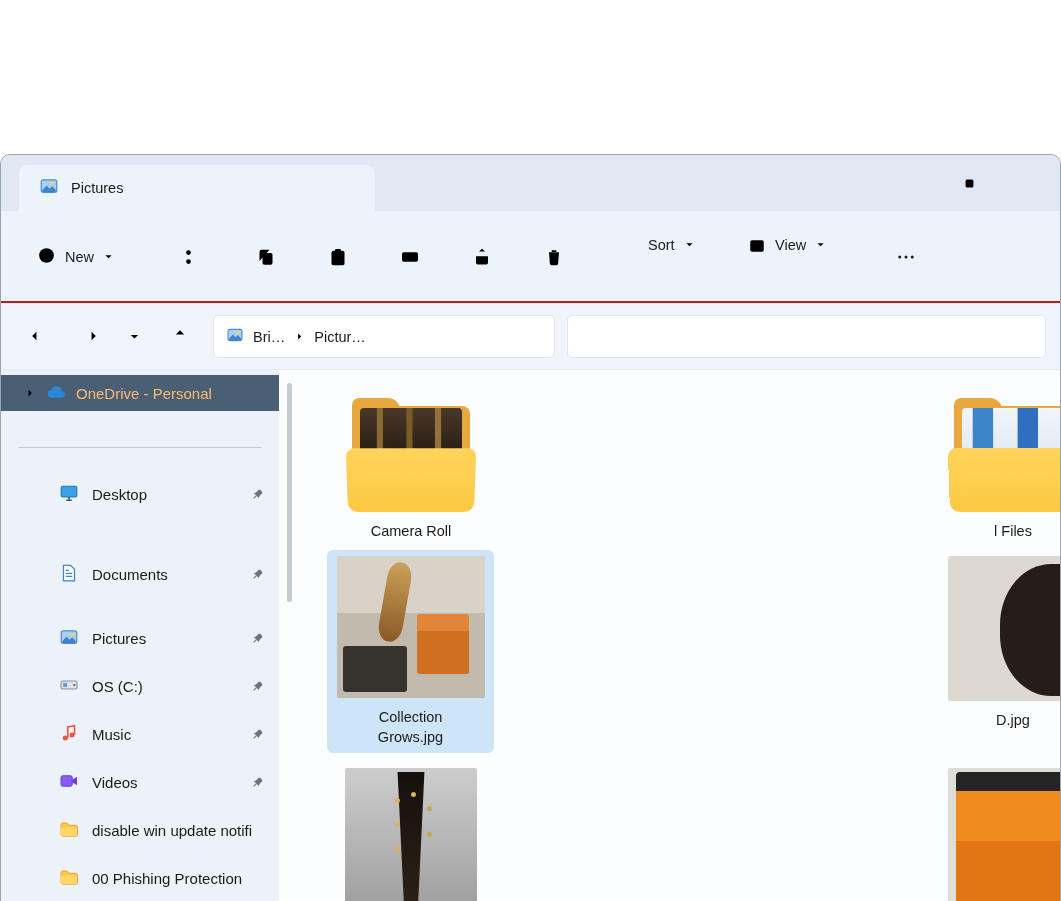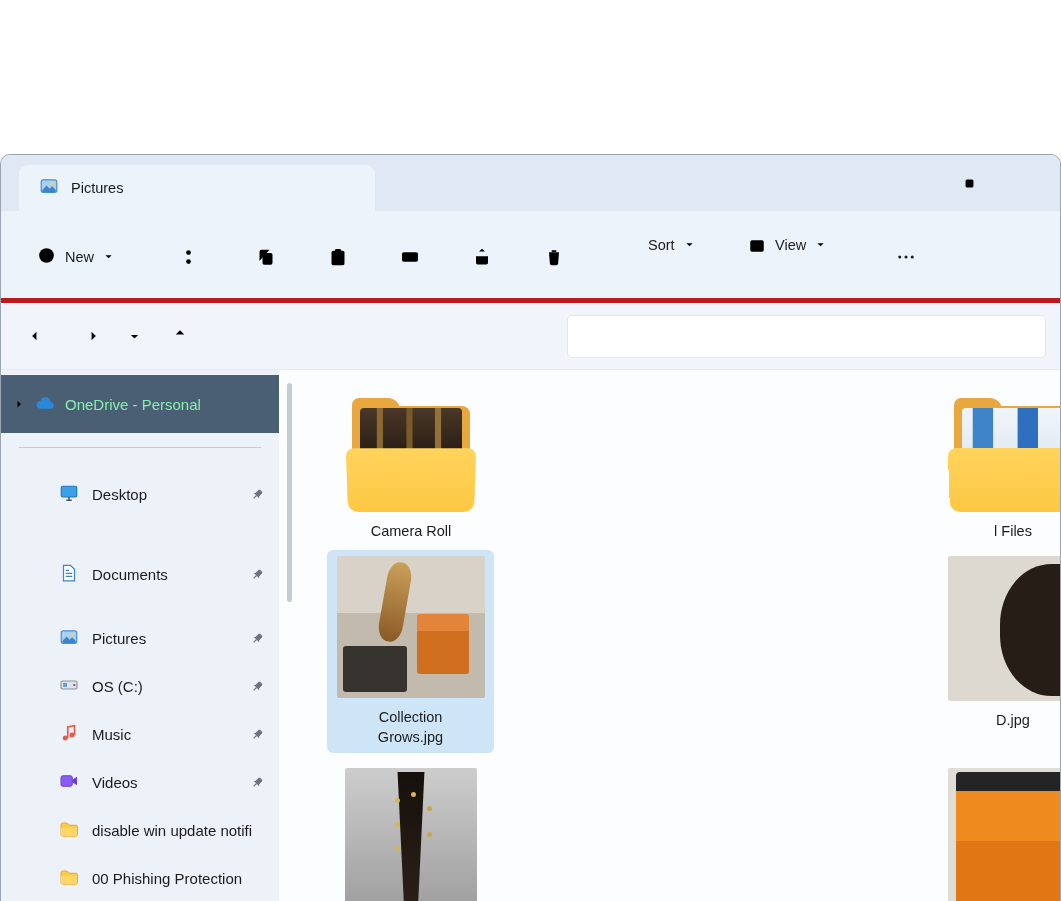--- a/index.html
+++ b/index.html
@@ -16,21 +16,21 @@
   .tab-label { font-size:14.5px; margin-left:12px; flex:1; }
   .tab-close { width:26px; height:26px; display:flex; align-items:center; justify-content:center;
                border-radius:4px; color:#44494f; }
   .newtab-btn { position:absolute; left:398px; top:24px; width:30px; height:30px; display:flex;
                 align-items:center; justify-content:center; color:#1b1b1b; border-radius:4px; }
   .win-controls { position:absolute; right:0; top:0; height:56px; display:flex; }
   .wc-btn { width:62px; height:56px; display:flex; align-items:center; justify-content:center; color:#1b1b1b; }
 
   
   .toolbar { position:absolute; left:0; top:56px; width:1061px; height:92px; background:#edf3fa;
-             border-bottom:5px solid #b91c1c; }
+             border-bottom:2px solid #b91c1c; }
   .tb-new { position:absolute; left:24px; top:26px; height:40px; padding:0 12px; display:flex;
             align-items:center; gap:9px; border-radius:5px; font-size:14.5px; }
   .tb-icon-btn { position:absolute; top:26px; width:40px; height:40px; display:flex;
                  align-items:center; justify-content:center; border-radius:5px; }
   .tb-drop { position:absolute; top:26px; height:40px; display:flex; align-items:flex-start; gap:9px;
              padding:0 10px; border-radius:5px; font-size:14.5px; }
 
   
   .navbar { position:absolute; left:0; top:148px; width:1061px; height:67px; background:#f1f5fb;
             border-bottom:1px solid #e4e9f1; }
@@ -40,22 +40,22 @@
   .crumb-bar { position:absolute; left:212px; top:12px; width:342px; height:43px; background:#fff;
                border:1px solid #e2e6ed; border-radius:5px; display:flex; align-items:center;
                padding:0 12px; gap:9px; font-size:14.5px; }
   .crumb-sep { color:#5a5f66; display:flex; }
   .search-bar { position:absolute; left:566px; top:12px; width:479px; height:43px; background:#fff;
                 border:1px solid #e2e6ed; border-radius:5px; }
 
   
   .main { position:absolute; left:0; top:215px; width:1061px; height:645px; background:#fcfdfe; }
   .sidebar { position:absolute; left:0; top:0; width:278px; height:645px; background:#edf2f9; }
-  .sb-onedrive { position:absolute; left:0; top:5px; width:278px; height:58px; background:#4a5f74;
-                 display:flex; align-items:center; padding-left:12px; gap:10px; color:#86efac; font-size:15px; }
+  .sb-onedrive { position:absolute; left:0; top:5px; width:278px; height:36px; background:#4a5f74;
+                 display:flex; align-items:center; padding-left:23px; gap:10px; color:#fdba74; font-size:15px; }
   .sb-divider { position:absolute; left:18px; top:77px; width:242px; height:1px; background:#c3cad4; }
   .sb-row { position:absolute; left:0; width:278px; height:48px; display:flex; align-items:center;
             padding-left:58px; padding-right:10px; gap:13px; font-size:15px; }
   .sb-label { white-space:nowrap; overflow:hidden; flex:1; }
   .sb-pin { display:flex; margin-left:auto; margin-right:4px; }
   .sb-scroll { position:absolute; left:286px; top:13px; width:5px; height:219px; background:#c6cbd3; border-radius:3px; }
 
   .content { position:absolute; left:300px; top:0; width:761px; height:645px; overflow:hidden; }
   .tile { position:absolute; display:flex; flex-direction:column; align-items:center; gap:10px; padding:6px; }
   .tile.selected { background:#cde5f7; border-radius:6px; }
@@ -438,20 +438,32 @@
     <div class="nv-btn" style="left:114px">
         <svg class="mi" width="13" height="13">
           <use href="#i-chev-down"></use>
         </svg>
       </div>
     <div class="nv-btn" style="left:160px">
         <svg class="mi" width="18" height="18">
           <use href="#i-up"></use>
         </svg>
       </div>
+    <div class="crumb-bar">
+      <span><svg class="ci" width="18" height="18">
+            <use href="#i-picture"></use>
+          </svg></span>
+      <span>Bri…</span>
+      <span class="crumb-sep">
+          <svg class="mi" width="11" height="11">
+            <use href="#i-chev-right"></use>
+          </svg>
+        </span>
+      <span>Pictur…</span>
+    </div>
     <div class="search-bar"></div>
   </div>
 
   
   <div class="main">
 
     <div class="sidebar">
       <div class="sb-onedrive">
         <span style="color:#32404e;display:flex">
             <svg class="mi" width="12" height="12">

